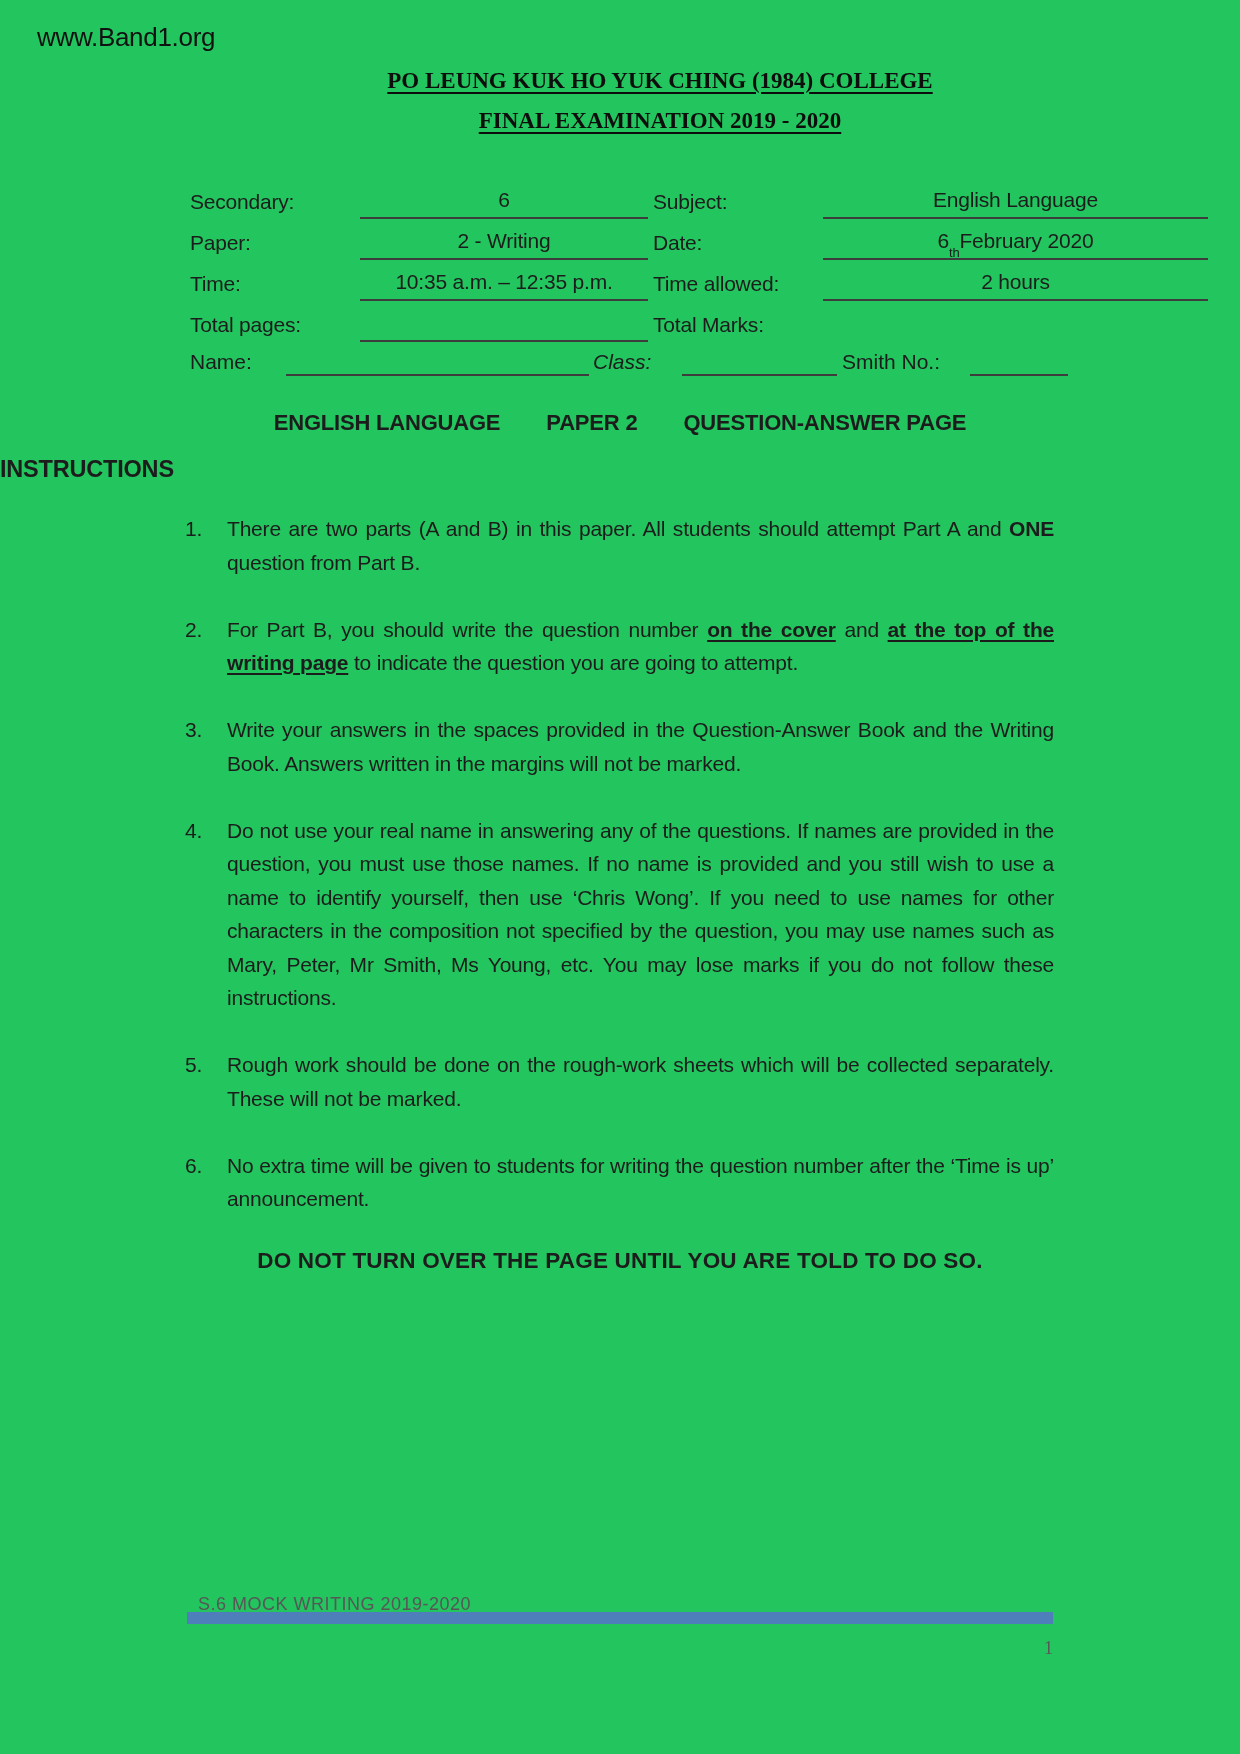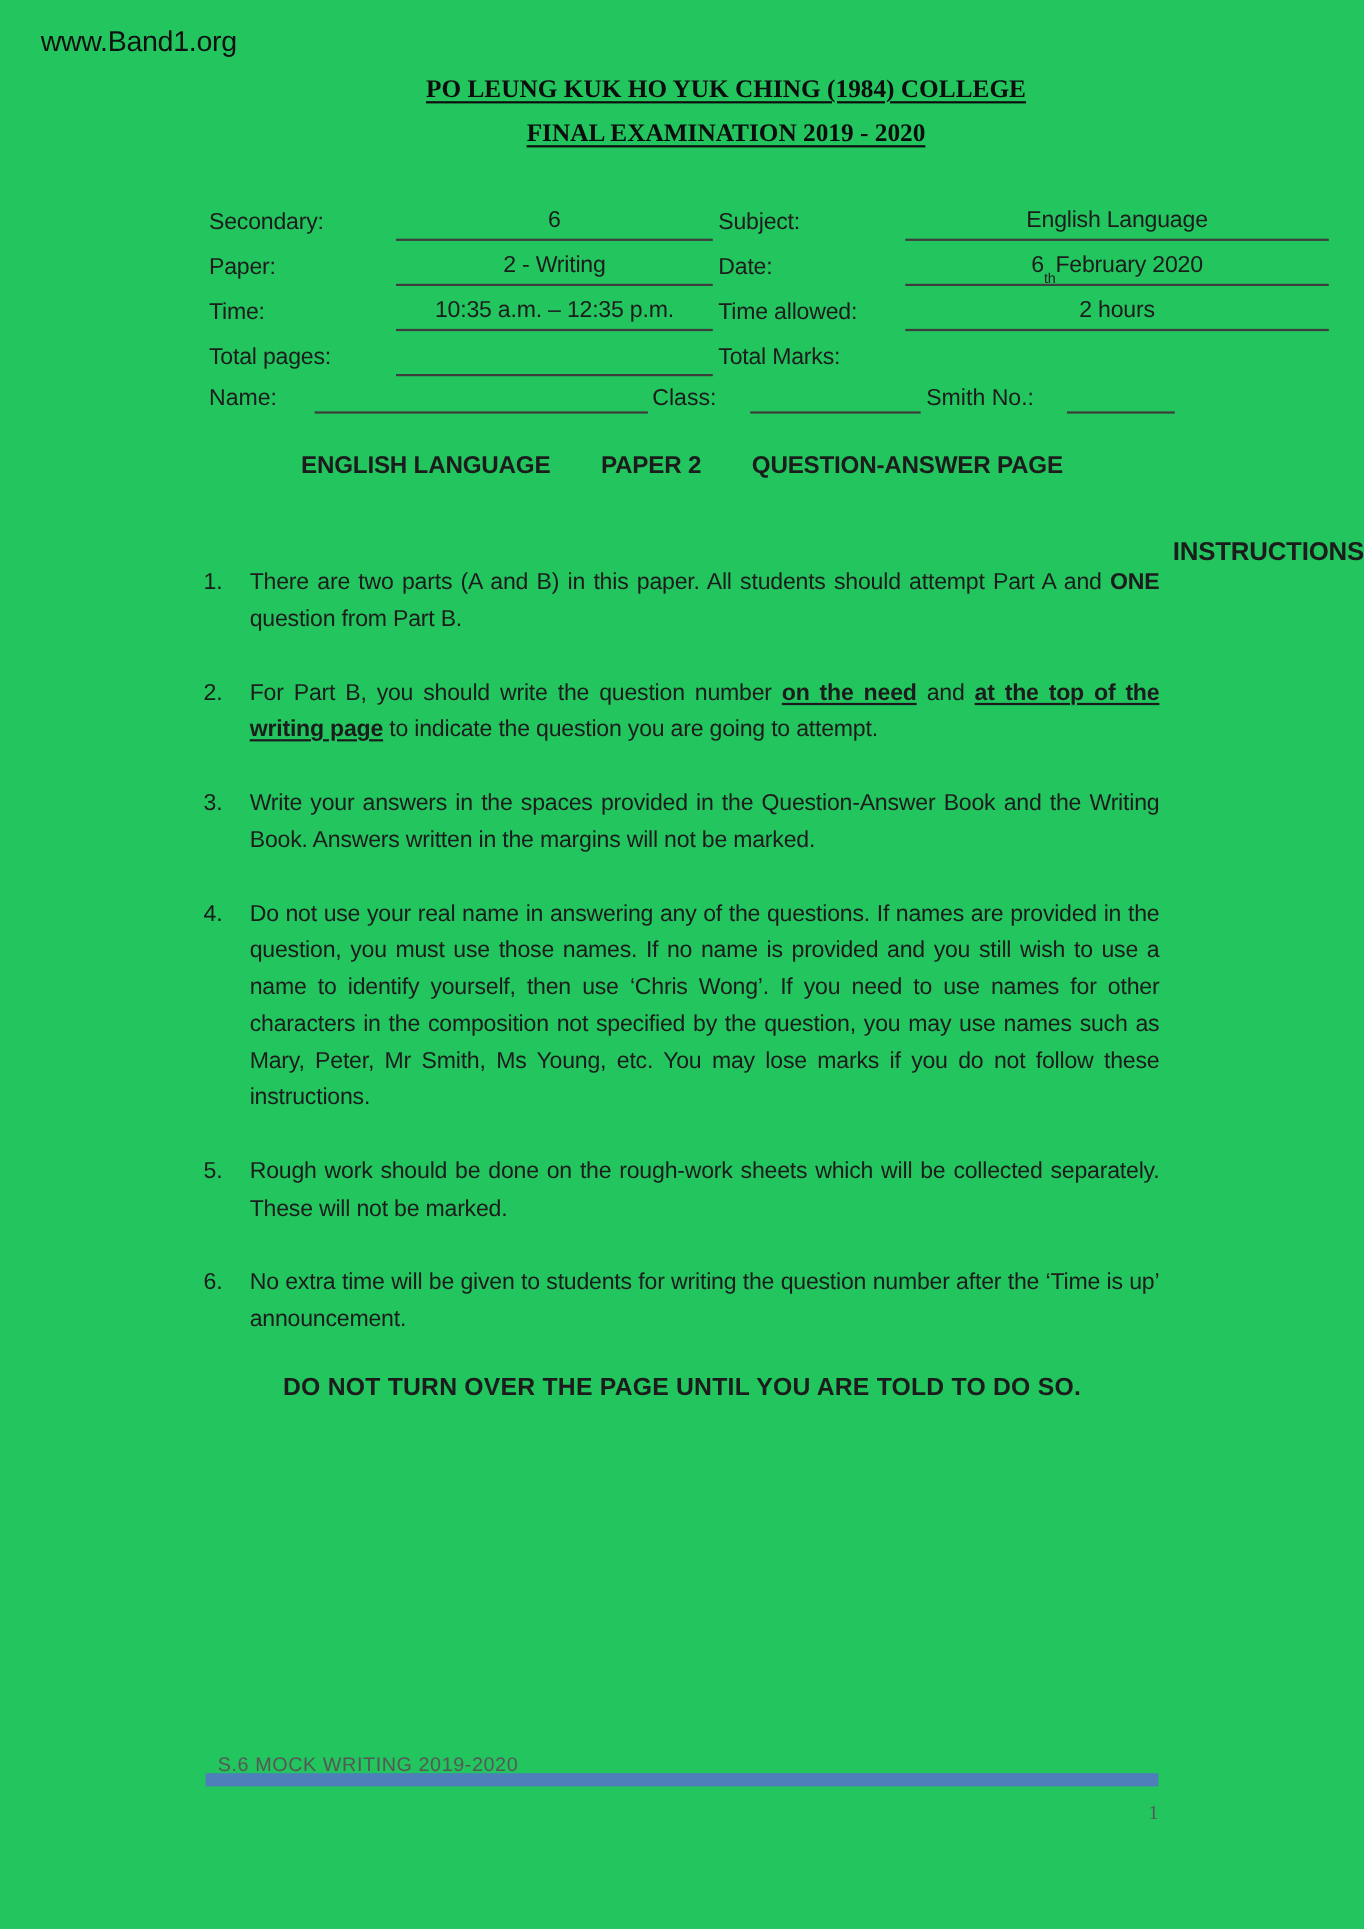--- a/index.html
+++ b/index.html
@@ -42,32 +42,32 @@
   .info-table .value{
     justify-content:center;
     border-bottom:2px solid #3d3d3d;
   }
   .info-table sup{font-size:0.62em;line-height:0;}
   
   .fields-row{position:absolute;left:0;top:344px;width:1240px;height:32px;font-size:21px;}
   .fields-row .lbl{position:absolute;bottom:2px;white-space:nowrap;}
   .fields-row .line{position:absolute;bottom:0;height:30px;border-bottom:2px solid #3d3d3d;}
   .lbl-name{left:190px;}  .line-name{left:286px;width:303px;}
-  .lbl-class{left:593px;} .line-class{left:682px;width:155px;}
+  .lbl-class{left:593px;font-style:italic;} .line-class{left:682px;width:155px;}
   .lbl-classno{left:842px;} .line-classno{left:970px;width:98px;}
   
   .book-heading{
     position:absolute;left:0;top:410px;width:1240px;
     display:flex;justify-content:center;gap:46px;
     font-weight:bold;font-size:22px;letter-spacing:-0.2px;
   }
   
   .instructions-title{
-    position:absolute;left:0;top:488px;width:1240px;
-    text-align:right;font-weight:bold;font-size:23.5px;letter-spacing:-0.2px;
+    position:absolute;left:0;top:456px;width:1240px;
+    text-align:left;font-weight:bold;font-size:23.5px;letter-spacing:-0.2px;
   }
   .instructions-list{
     position:absolute;left:185px;top:512px;width:869px;
     font-size:21px;line-height:33.5px;letter-spacing:-0.2px;
   }
   .instr-item{display:flex;margin-bottom:33.5px;}
   .instr-item .num{flex:0 0 42px;}
   .instr-item .txt{flex:1;text-align:justify;}
   .seg-b{font-weight:bold;}
   .seg-u{text-decoration:underline;text-decoration-thickness:2px;text-underline-offset:3px;}
@@ -154,21 +154,21 @@
 
   <div class="instructions-title">INSTRUCTIONS</div>
 
   <div class="instructions-list" id="instructions-list">
       <div class="instr-item">
         <span class="num">1.</span>
         <span class="txt"><span>There are two parts (A and B) in this paper. All students should attempt Part A and </span><span class="seg-b">ONE</span><span> question from Part B.</span></span>
       </div>
       <div class="instr-item">
         <span class="num">2.</span>
-        <span class="txt"><span>For Part B, you should write the question number </span><span class="seg-b seg-u">on the need</span><span> and </span><span class="seg-b seg-u">at the top of the writing page</span><span> to indicate the question you are going to attempt.</span></span>
+        <span class="txt"><span>For Part B, you should write the question number </span><span class="seg-b seg-u">on the cover</span><span> and </span><span class="seg-b seg-u">at the top of the writing page</span><span> to indicate the question you are going to attempt.</span></span>
       </div>
       <div class="instr-item">
         <span class="num">3.</span>
         <span class="txt"><span>Write your answers in the spaces provided in the Question-Answer Book and the Writing Book. Answers written in the margins will not be marked.</span></span>
       </div>
       <div class="instr-item">
         <span class="num">4.</span>
         <span class="txt"><span>Do not use your real name in answering any of the questions. If names are provided in the question, you must use those names. If no name is provided and you still wish to use a name to identify yourself, then use ‘Chris Wong’. If you need to use names for other characters in the composition not specified by the question, you may use names such as Mary, Peter, Mr Smith, Ms Young, etc. You may lose marks if you do not follow these instructions.</span></span>
       </div>
       <div class="instr-item">

